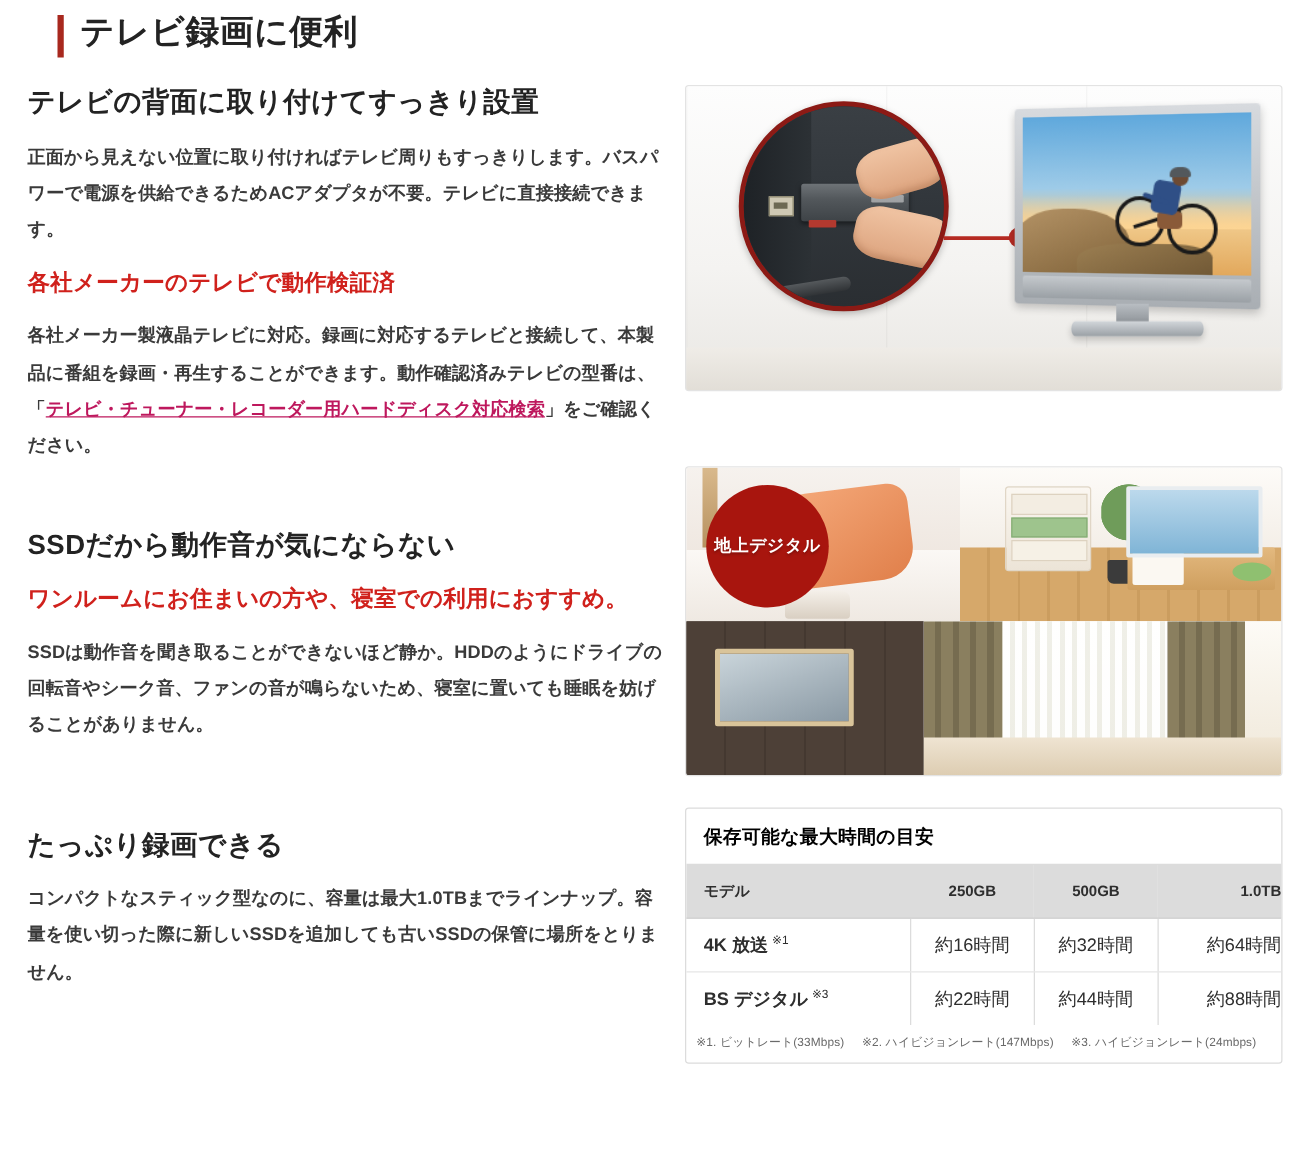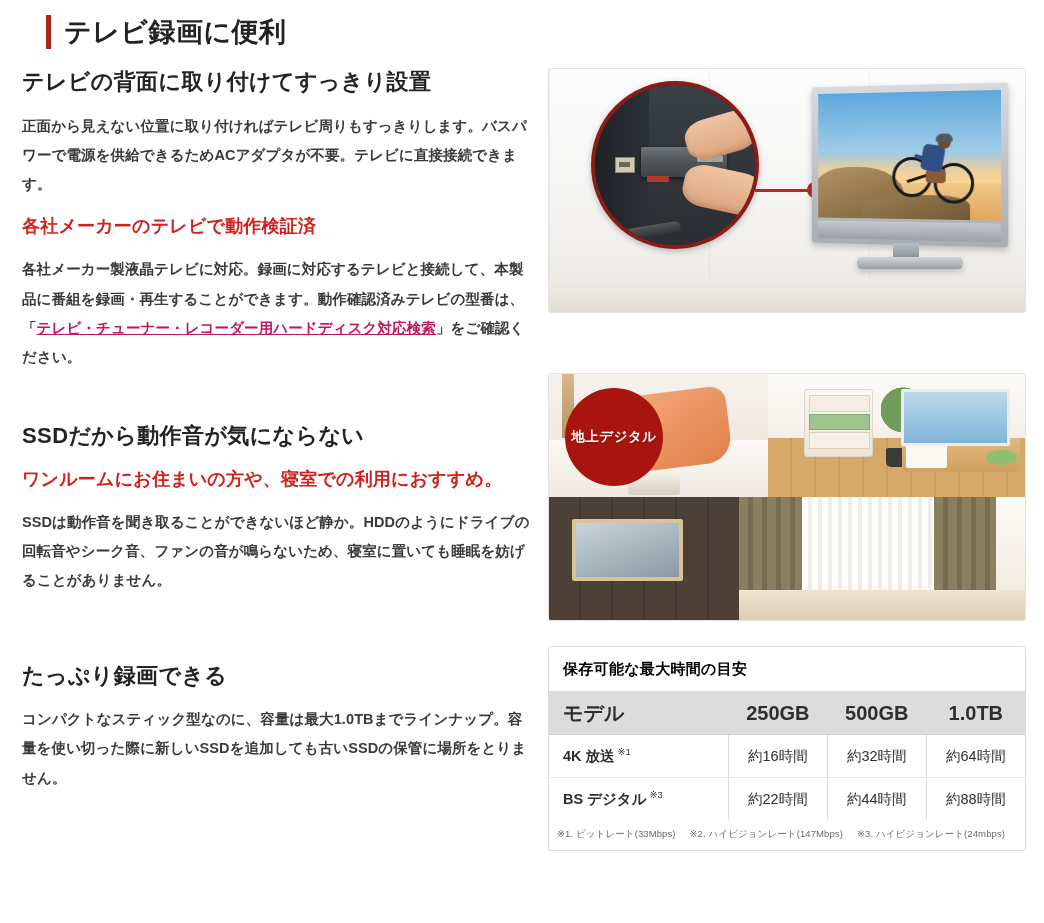--- a/index.html
+++ b/index.html
@@ -15,21 +15,20 @@
     overflow: hidden;
     position: relative;
   }
 
   
   .page-title-wrap {
     position: absolute;
     left: 18px;
     top: 12px;
     display: flex;
-    align-items: center;
     height: 40px;
     padding-left: 28px;
   }
   .title-bar {
     width: 5px;
     height: 34px;
     background: #a8281e;
     margin-right: 13px;
     flex: none;
   }
@@ -374,24 +373,24 @@
     border-right:1px solid #dcdcdc;
     border-bottom:1px solid #e6e6e6;
     height:42px;
     font-size:14.5px;
     font-weight:bold;
     color:#2e2e2e;
     text-align:center;
     padding:0;
   }
   table.spec tr th:last-child,
-  table.spec tr td:last-child{ border-right:none; }
+  table.spec tr td:last-child{ border-right:none;text-align:right; }
   table.spec thead th{
     background:#dcdcdc;
-    font-size:20px;
+    font-size:12px;
     border-bottom:1px solid #d0d0d0;
     margin-top:28px;
   }
   table.spec thead th.col-model,
   table.spec tbody td.row-label{
     text-align:left;
     padding-left:14px;
   }
   table.spec tbody td{ font-weight:normal; }
   table.spec tbody td.row-label{ font-weight:bold; }

